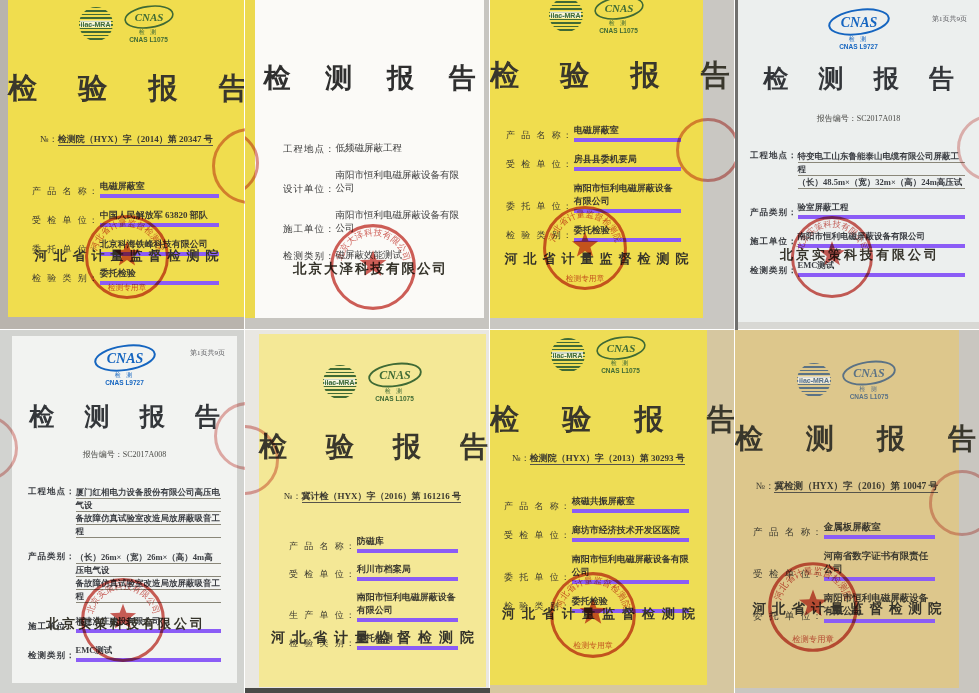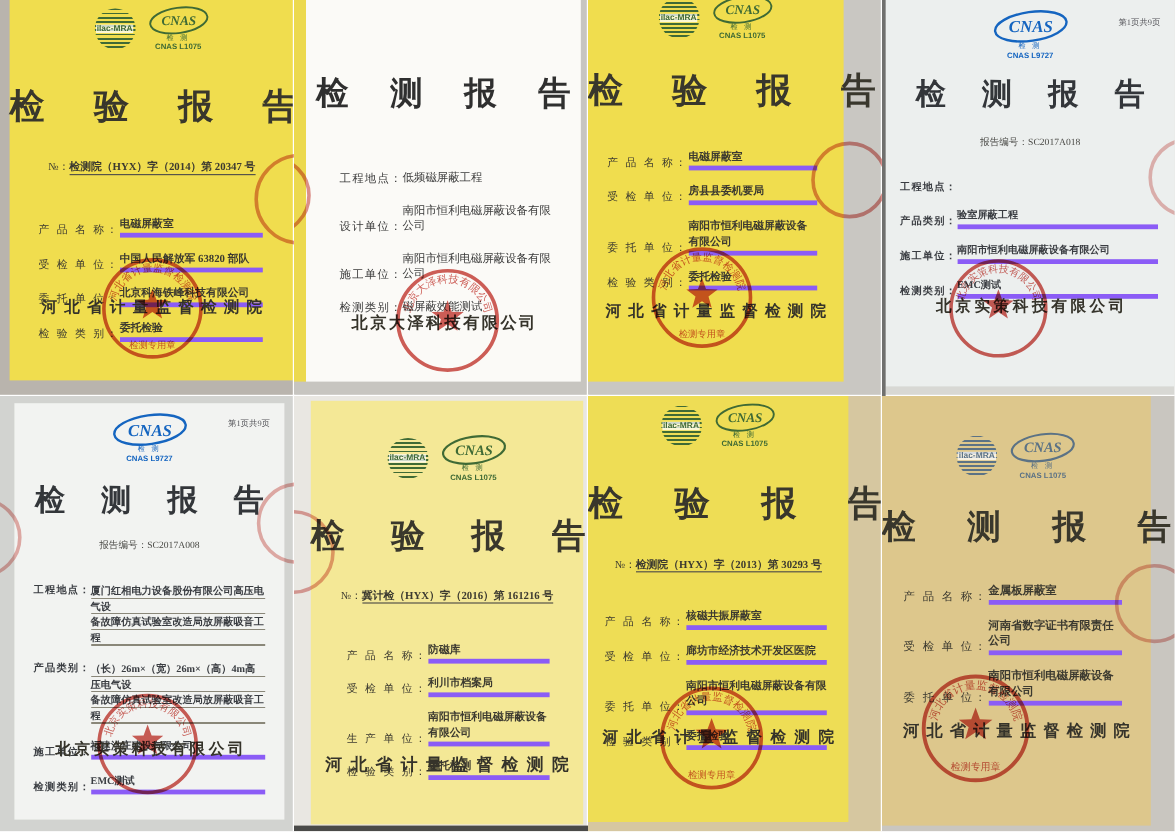--- a/index.html
+++ b/index.html
@@ -109,21 +109,21 @@
   .c6 .title span{letter-spacing:16px;margin-right:-16px;}
   .c6 .no-line{margin-top:24px;}
   .c6 .fields{margin-top:32px;padding:0 28px 0 30px;}
   .c6 .field{margin-bottom:10px;}
   .c6 .issuer{bottom:40px;font-size:14px;}
   .c6 .issuer span{letter-spacing:7px;margin-right:-7px;}
 
   .c7 .logo-row{margin-top:6px;}
   .c7 .title{margin-top:26px;font-size:29px;}
   .c7 .title span{letter-spacing:18px;margin-right:-18px;}
-  .c7 .no-line{margin-top:24px;}
+  .c7 .no-line{margin-top:12px;}
   .c7 .fields{margin-top:30px;padding:0 18px 0 14px;}
   .c7 .issuer{bottom:62px;font-size:13px;}
   .c7 .issuer span{letter-spacing:7px;margin-right:-7px;}
 
   .c8 .logo-row{margin-top:30px;}
   .c8 .title{margin-top:20px;font-size:28px;}
   .c8 .title span{letter-spacing:18px;margin-right:-18px;}
   .c8 .no-line{margin-top:22px;font-size:9.5px;}
   .c8 .fields{margin-top:28px;padding:0 24px 0 18px;}
   .c8 .field{font-size:9.5px;}
@@ -279,20 +279,22 @@
             </svg>
           <div class="cnas-sub">检 测</div>
           <div class="cnas-code">CNAS L9727</div>
         </div>
       </div>
       <div class="title"><span>检 测 报 告</span></div>
       <div class="report-no"><span>报告编号：</span><span>SC2017A018</span></div>
       <div class="fields">
         <div class="field top">
             <span class="f-label">工程地点：</span>
+            <span class="f-value ml">特变电工山东鲁能泰山电缆有限公司屏蔽工程
+（长）48.5m×（宽）32m×（高）24m高压试</span>
           </div>
         <div class="field">
             <span class="f-label">产品类别：</span>
             <span class="f-value">验室屏蔽工程</span>
           </div>
         <div class="field">
             <span class="f-label">施工单位：</span>
             <span class="f-value">南阳市恒利电磁屏蔽设备有限公司</span>
           </div>
         <div class="field">
@@ -460,20 +462,21 @@
         <div class="cnas-wrap tone-gray">
           <svg class="cnas-svg" width="56" height="26" viewBox="0 0 56 26">
               <ellipse cx="28" cy="13" rx="26" ry="11" fill="none" stroke="currentColor" stroke-width="1.8" transform="rotate(-8 28 13)"></ellipse>
               <text x="28" y="17" text-anchor="middle" font-size="12" font-weight="bold" font-style="italic" fill="currentColor">CNAS</text>
             </svg>
           <div class="cnas-sub">检 测</div>
           <div class="cnas-code">CNAS L1075</div>
         </div>
       </div>
       <div class="title"><span>检 测 报 告</span></div>
+      <div class="no-line"><span class="no-prefix">№：</span><span class="no-text">冀检测（HYX）字（2016）第 10047 号</span></div>
       <div class="fields">
         <div class="field">
             <span class="f-label">产 品 名 称：</span>
             <span class="f-value">金属板屏蔽室</span>
           </div>
         <div class="field">
             <span class="f-label">受 检 单 位：</span>
             <span class="f-value">河南省数字证书有限责任公司</span>
           </div>
         <div class="field">

